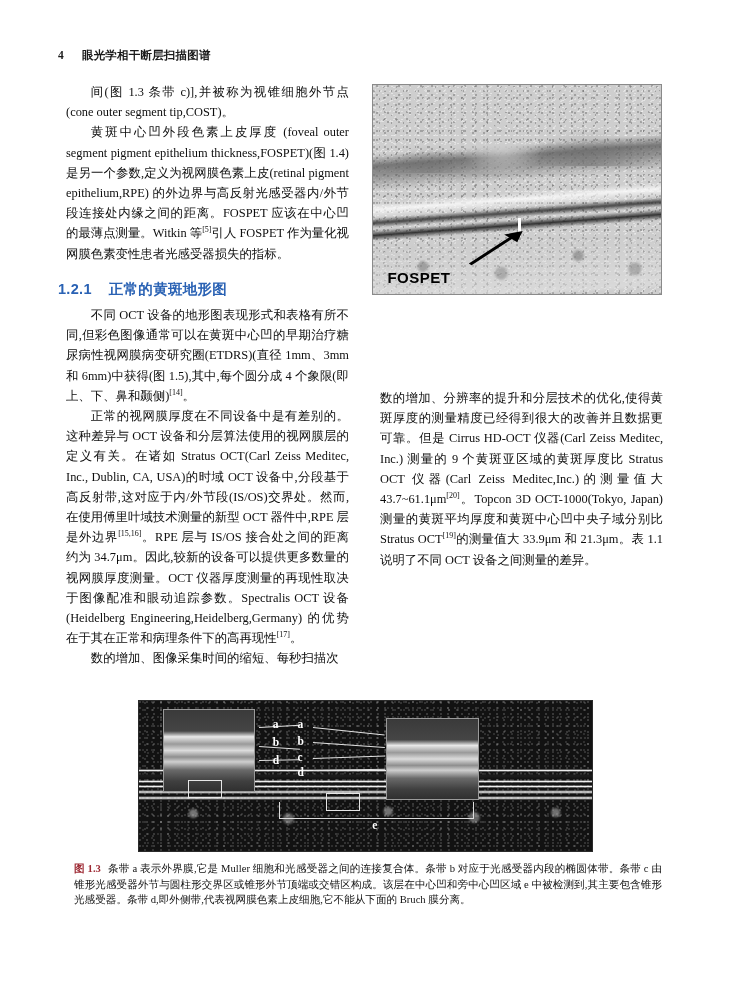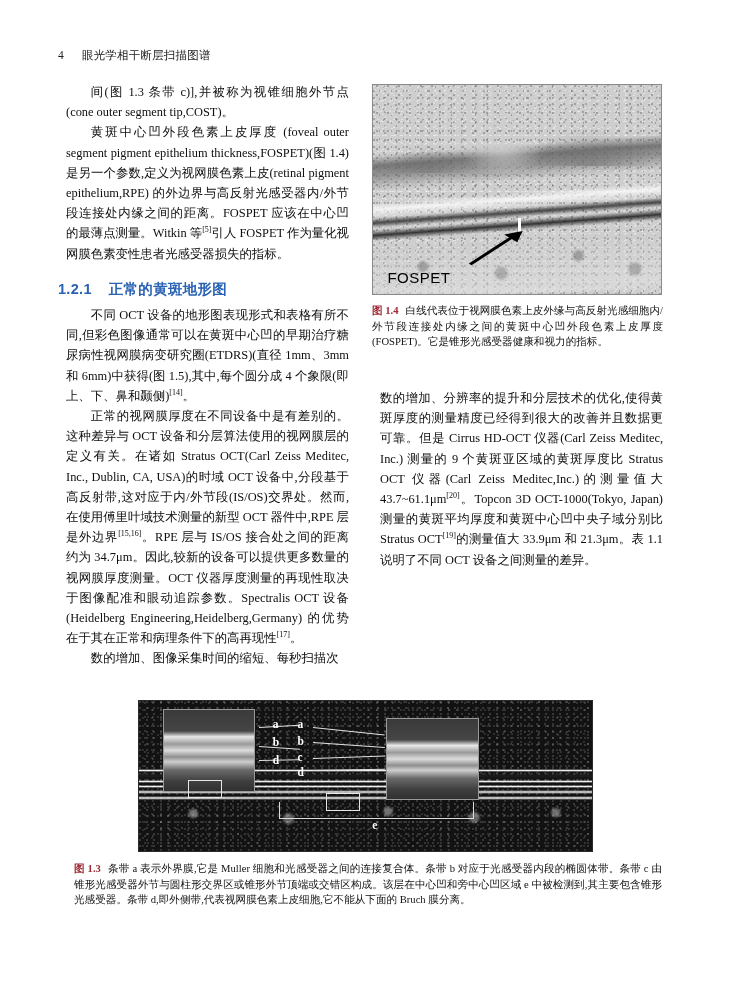--- a/index.html
+++ b/index.html
@@ -19,21 +19,21 @@
     overflow: hidden;
   }
 
   
   .page-header {
     position: absolute;
     left: 58px;
     top: 48px;
     width: 600px;
     font-size: 11.5px;
-    font-weight: normal;
+    font-weight: bold;
     color: #1a1a1a;
     letter-spacing: 0.2px;
   }
   .page-header .folio {
     display: inline-block;
     margin-right: 18px;
   }
 
   
   .col {
@@ -210,21 +210,21 @@
     top: 70%;
     width: 19%;
     height: 17%;
   }
   .fospet-label {
     position: absolute;
     left: 5%;
     bottom: 4%;
     font-family: "Liberation Sans", sans-serif;
     font-size: 15px;
-    font-weight: normal;
+    font-weight: bold;
     color: #000000;
     letter-spacing: .5px;
   }
 
   
   .caption {
     font-size: 10.6px;
     line-height: 15.6px;
     color: #111111;
     text-align: justify;
@@ -405,23 +405,20 @@
       <div class="choroid"></div>
       <div class="fospet-marker"></div>
       <svg class="fospet-arrow" viewBox="0 0 100 100" preserveAspectRatio="none">
         <line x1="4" y1="94" x2="88" y2="10" stroke="#000" stroke-width="7"></line>
         <polygon points="100,0 66,10 90,32" fill="#000"></polygon>
       </svg>
       <div class="fospet-label">FOSPET</div>
     </div>
   </div>
 
-  <div id="fig14-caption" class="caption">
-    <span class="cap-label">图 1.4</span><span>白线代表位于视网膜色素上皮外缘与高反射光感细胞内/外节段连接处内缘之间的黄斑中心凹外段色素上皮厚度(FOSPET)。它是锥形光感受器健康和视力的指标。</span>
-  </div>
 
   <div class="col col-right" style="top:388px;">
     <p class="para noindent">
       <span>数的增加、分辨率的提升和分层技术的优化,使得黄斑厚度的测量精度已经得到很大的改善并且数据更可靠。但是 Cirrus HD-OCT 仪器(Carl Zeiss Meditec, Inc.) 测量的 9 个黄斑亚区域的黄斑厚度比 Stratus OCT 仪器(Carl Zeiss Meditec,Inc.)的测量值大 43.7~61.1μm</span><sup class="ref">[20]</sup><span>。Topcon 3D OCT-1000(Tokyo, Japan)测量的黄斑平均厚度和黄斑中心凹中央子域分别比 Stratus OCT</span><sup class="ref">[19]</sup><span>的测量值大 33.9μm 和 21.3μm。表 1.1 说明了不同 OCT 设备之间测量的差异。</span>
     </p>
   </div>
 
   <div id="fig13-wrap">
     <div class="oct-wide">
       <div class="wide-noise"></div>

